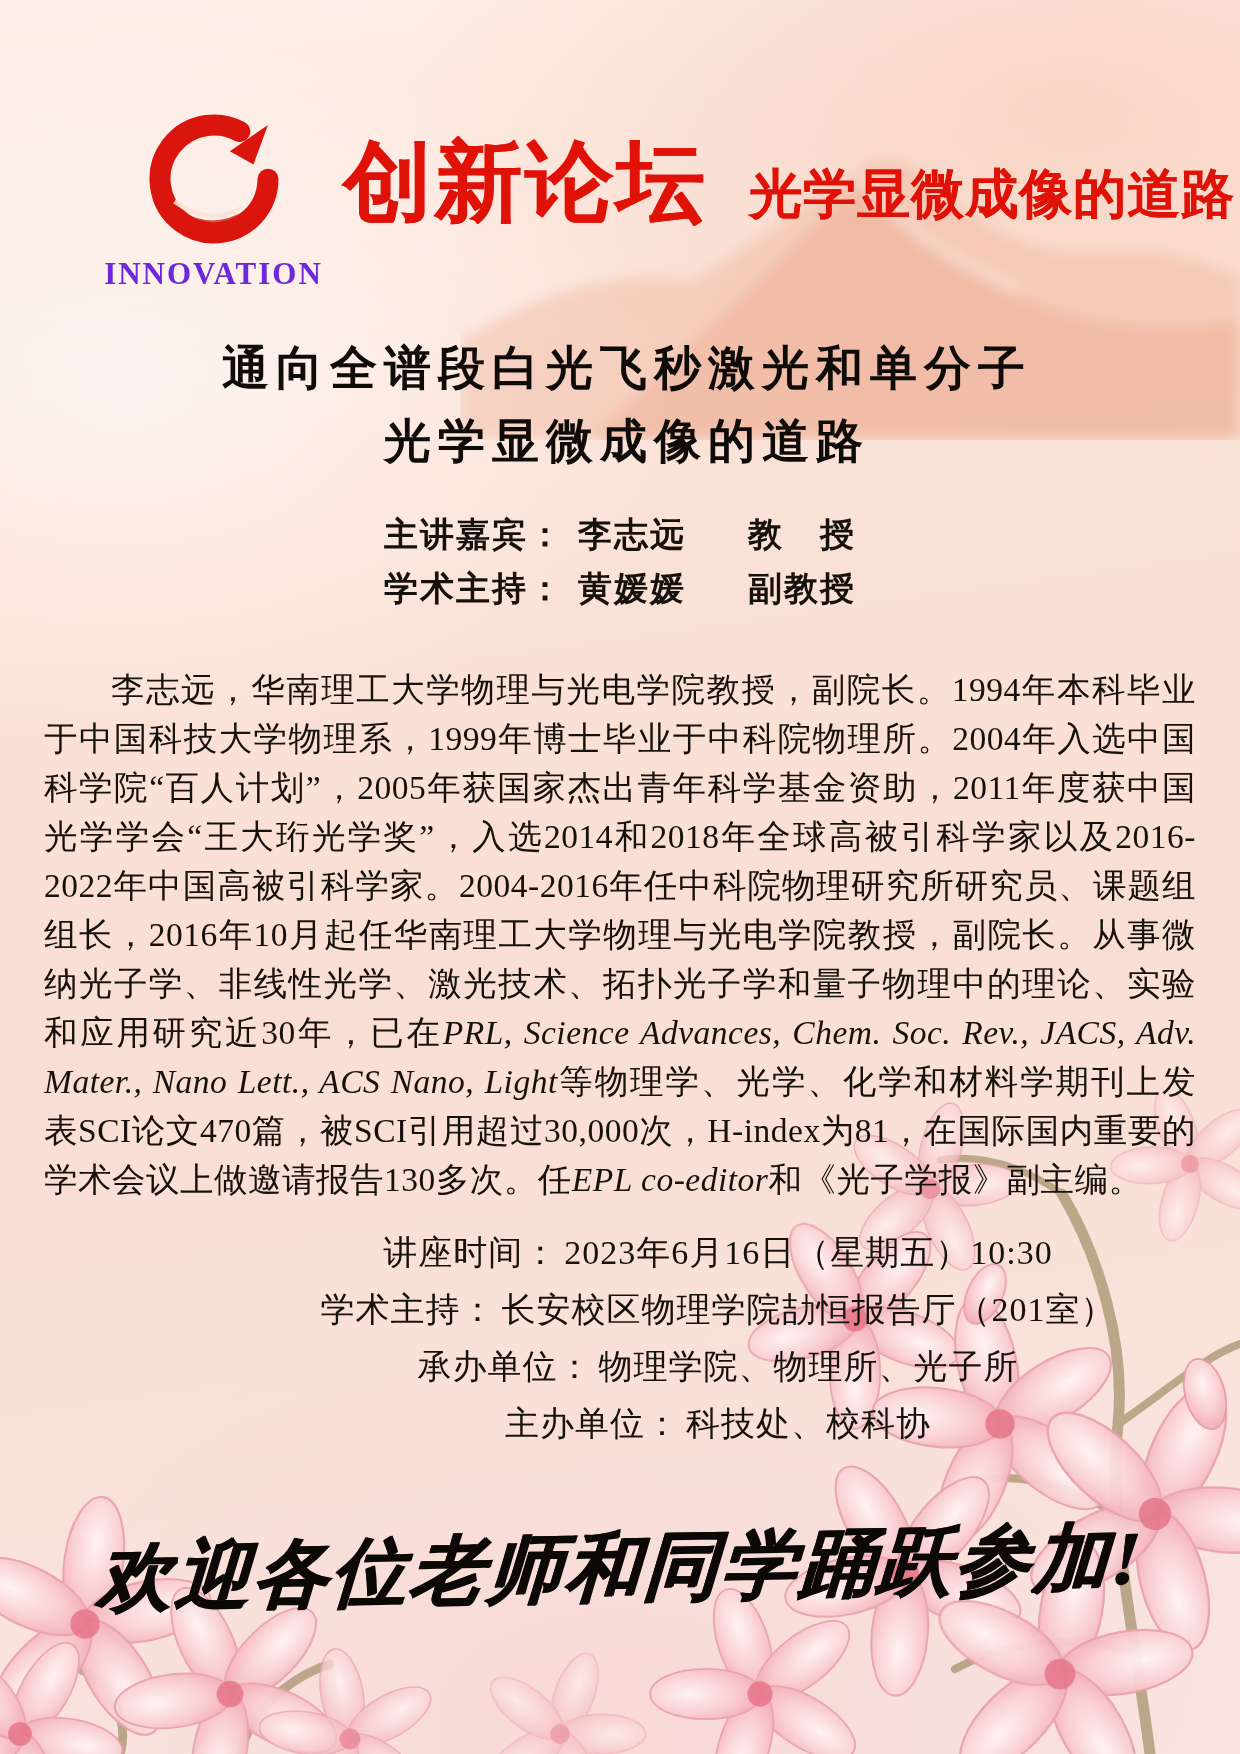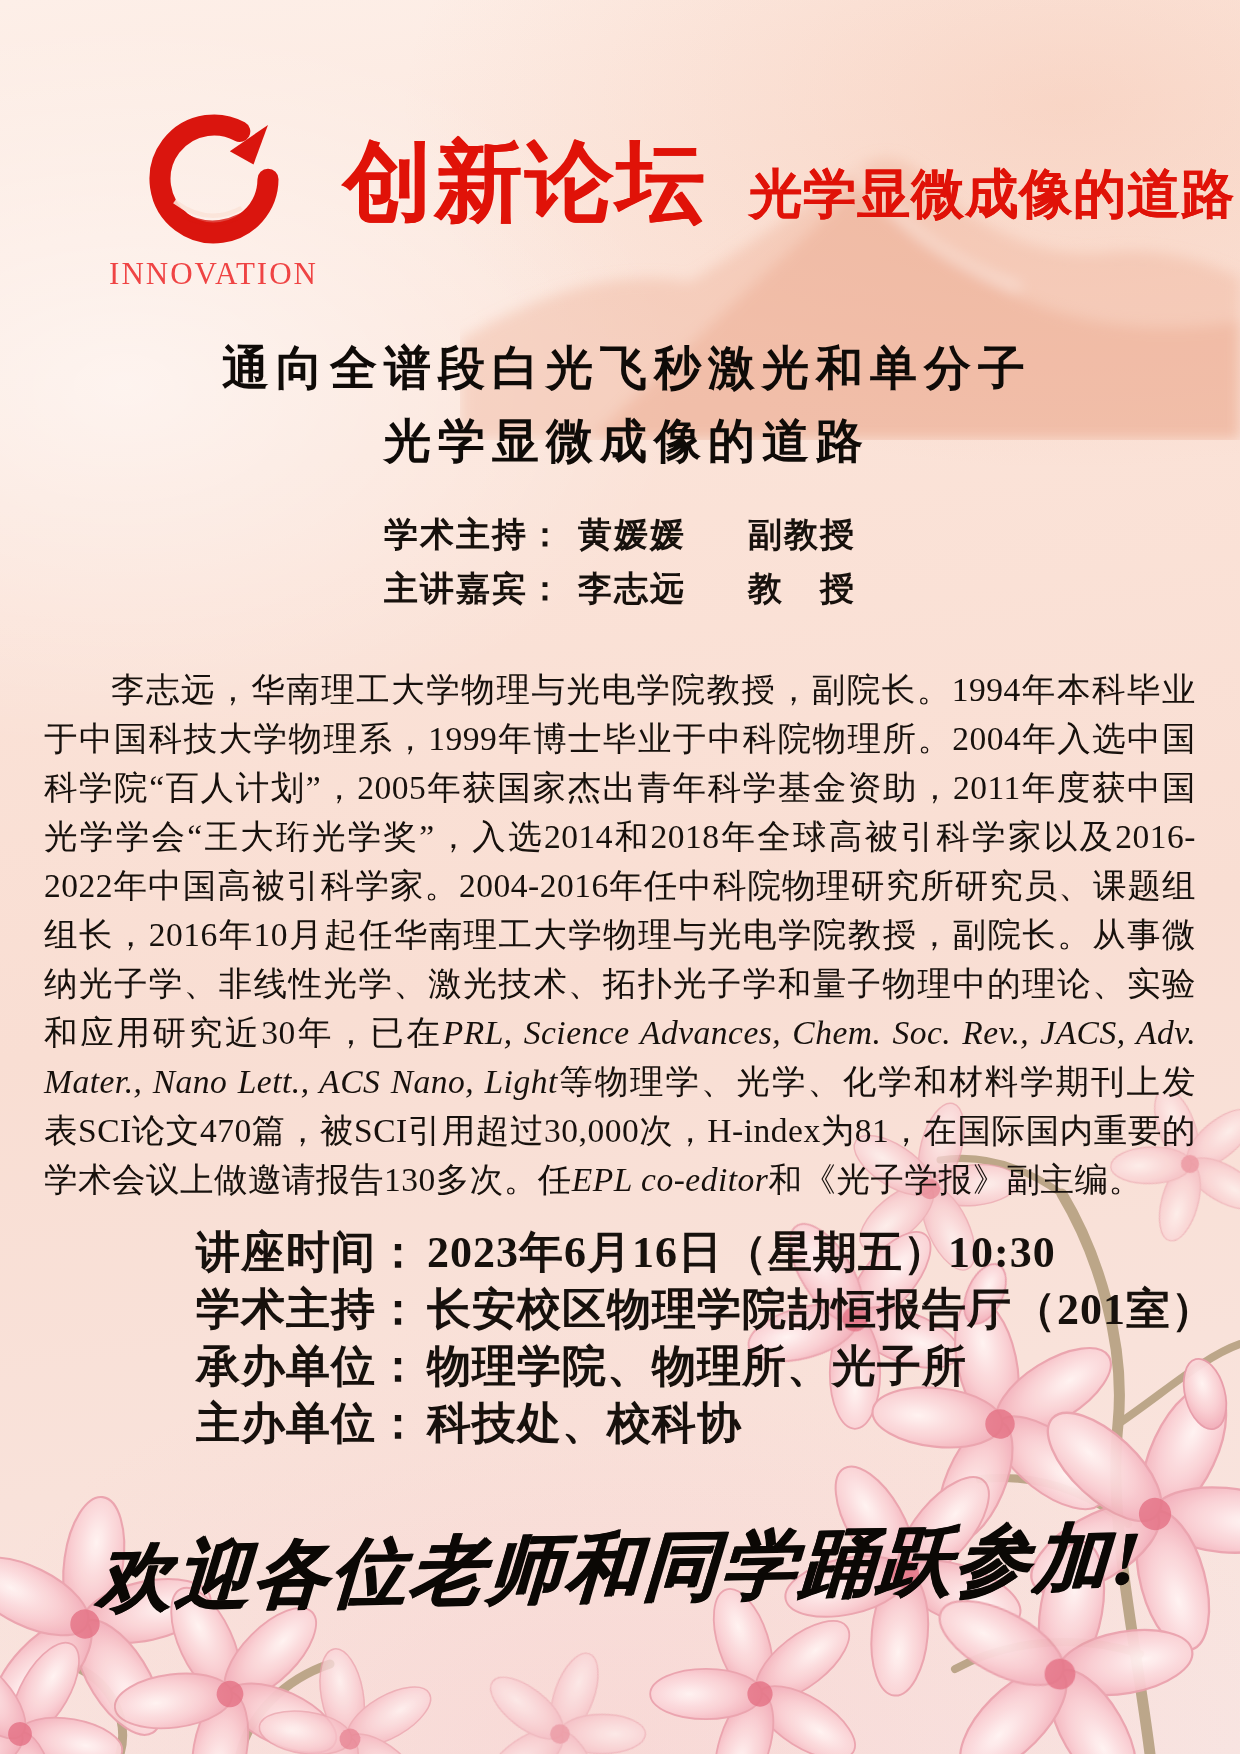--- a/index.html
+++ b/index.html
@@ -18,22 +18,22 @@
   .bg-decor{position:absolute;inset:0;z-index:0;pointer-events:none;}
   .mountains{position:absolute;top:0;right:0;width:780px;height:440px;}
   .flowers{position:absolute;left:0;bottom:0;width:1240px;height:660px;}
   main{position:relative;z-index:2;}
 
   
   .header{display:flex;align-items:flex-start;padding:96px 40px 0 96px;}
   .logo{width:235px;text-align:center;flex:0 0 auto;}
   .logo svg{display:block;margin:0 auto;}
   .logo-word{
-    font-size:31px;letter-spacing:2px;color:#ef4444;margin-top:2px;
-    font-family:"Liberation Serif","DejaVu Serif",serif;font-weight:400;
+    font-size:31px;letter-spacing:2px;color:#6d28d9;margin-top:2px;
+    font-family:"Liberation Serif","DejaVu Serif",serif;font-weight:700;
   }
   .titles{display:flex;align-items:baseline;margin:42px 0 15px 12px;white-space:nowrap;}
   .forum-title{
     font-family:"Liberation Sans","DejaVu Sans",sans-serif;
     font-weight:900;font-size:88px;line-height:1;color:#e01208;
     letter-spacing:3px;text-shadow:1px 0 0 #e01208;
   }
   .lecture-no{
     font-family:"Liberation Sans","DejaVu Sans",sans-serif;
     font-weight:900;font-size:53px;line-height:1;color:#e01208;
@@ -55,21 +55,21 @@
   
   .bio{
     margin:49px 44px 0 44px;
     font-size:33.5px;line-height:49px;text-align:justify;text-indent:2em;
     letter-spacing:0.5px;
   }
   .bio .it{font-style:italic;}
 
   
   .info{margin:20px 0 0 196px;}
-  .info-row{font-size:44px;font-weight:700;line-height:57px;letter-spacing:1px;}
+  .info-row{font-size:34px;font-weight:400;line-height:57px;letter-spacing:1px;text-align:center;}
   .info-row .info-label{margin-right:6px;}
 
   
   .welcome{
     margin-top:66px;text-align:center;
     font-size:75px;font-weight:900;font-style:italic;
     letter-spacing:3px;color:#0b0805;
     transform:rotate(-1.1deg) skewX(-4deg);
     text-shadow:1.5px 0 0 #0b0805,0 1px 0 #0b0805;
   }
@@ -161,24 +161,24 @@
     </div>
   </header>
 
   <section class="talk-title">
     <div>通向全谱段白光飞秒激光和单分子</div>
     <div>光学显微成像的道路</div>
   </section>
 
   <section class="speakers">
     <div class="speaker-row">
-      <span>学术主持：</span><span class="who">黄媛媛</span><span class="rank">副教授</span>
+      <span>主讲嘉宾：</span><span class="who">李志远</span><span class="rank">教　授</span>
     </div>
     <div class="speaker-row">
-      <span>主讲嘉宾：</span><span class="who">李志远</span><span class="rank">教　授</span>
+      <span>学术主持：</span><span class="who">黄媛媛</span><span class="rank">副教授</span>
     </div>
   </section>
 
   <p class="bio"><span>李志远，华南理工大学物理与光电学院教授，副院长。1994年本科毕业于中国科技大学物理系，1999年博士毕业于中科院物理所。2004年入选中国科学院“百人计划”，2005年获国家杰出青年科学基金资助，2011年度获中国光学学会“王大珩光学奖”，入选2014和2018年全球高被引科学家以及2016-2022年中国高被引科学家。2004-2016年任中科院物理研究所研究员、课题组组长，2016年10月起任华南理工大学物理与光电学院教授，副院长。从事微纳光子学、非线性光学、激光技术、拓扑光子学和量子物理中的理论、实验和应用研究近30年，已在</span><span class="it">PRL, Science Advances, Chem. Soc. Rev., JACS, Adv. Mater., Nano Lett., ACS Nano, Light</span><span>等物理学、光学、化学和材料学期刊上发表SCI论文470篇，被SCI引用超过30,000次，H-index为81，在国际国内重要的学术会议上做邀请报告130多次。任</span><span class="it">EPL co-editor</span><span>和《光子学报》副主编。</span></p>
 
   <section class="info">
       <div class="info-row">
       <span class="info-label">讲座时间：</span><span>2023年6月16日（星期五）10:30</span>
     </div>
       <div class="info-row">

